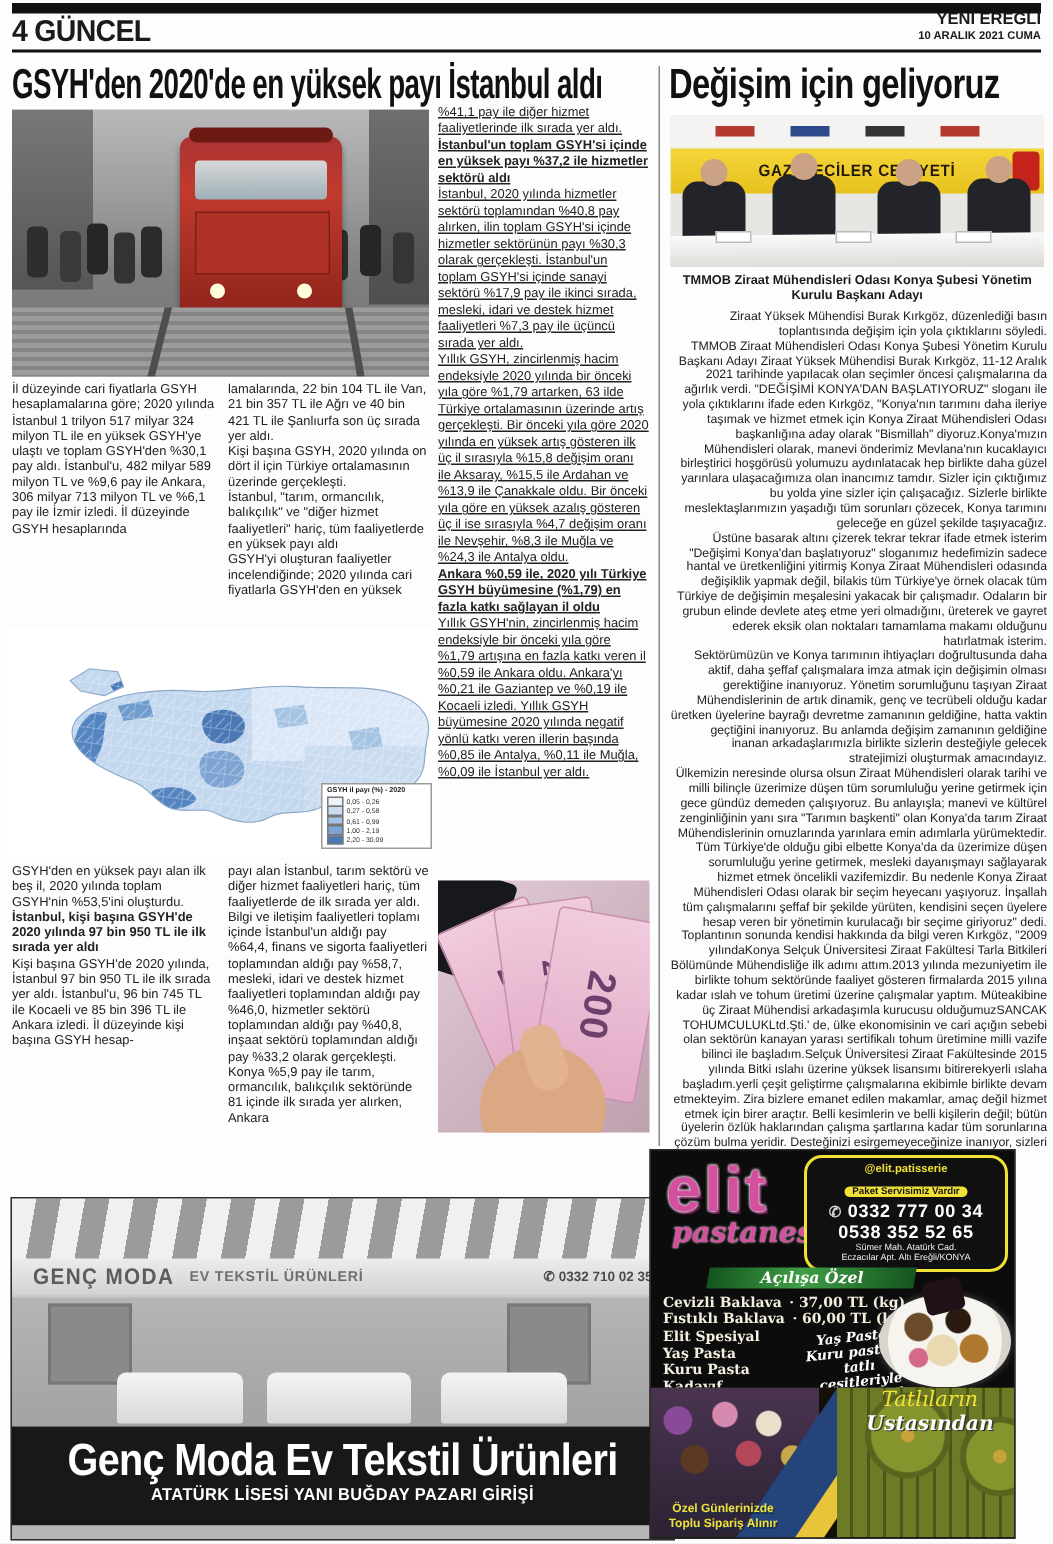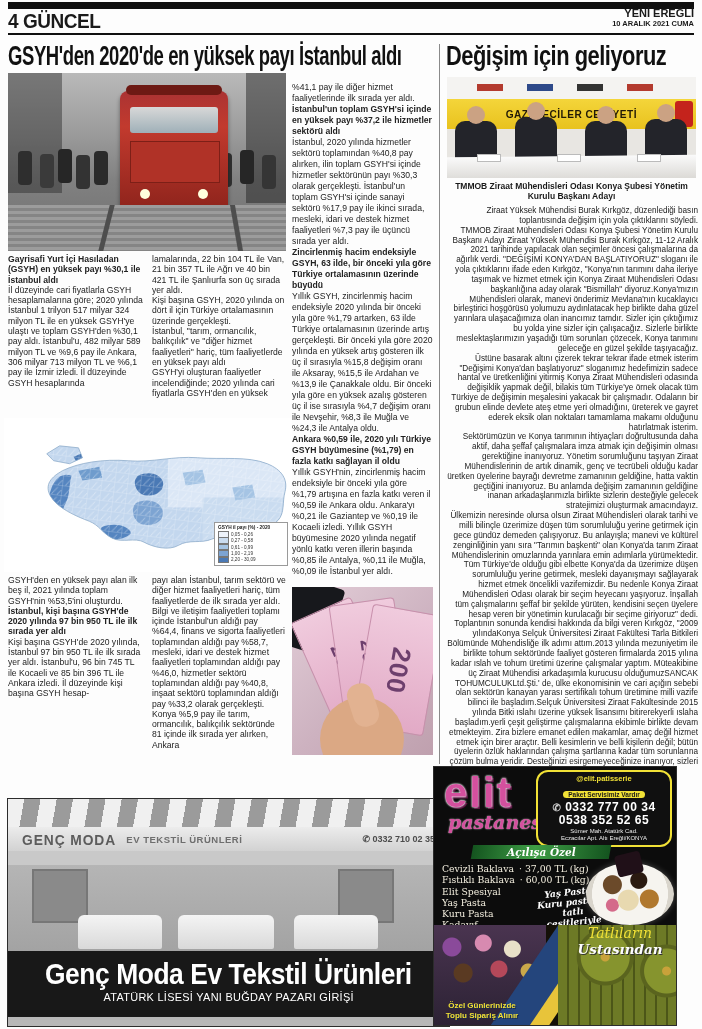--- a/index.html
+++ b/index.html
@@ -79,53 +79,53 @@
   .pp-person{position:absolute;width:42px;height:40px;background:#23242a;border-radius:10px 10px 0 0;}
   .pp-head{position:absolute;left:12px;top:-15px;width:18px;height:18px;border-radius:50%;background:#cba283;}
   .pp-table{position:absolute;left:-6px;bottom:-4px;width:110%;height:26px;background:linear-gradient(#fafafa,#d8d6d2);transform:rotate(-.6deg);}
   .pp-paper{position:absolute;bottom:16px;width:22px;height:6px;background:#fff;border:.5px solid #bbb;}
   
   .ad{border:1px solid #2c2c2c;overflow:hidden;}
   
   .ad-genc{left:7px;top:798px;width:441px;height:227px;background:#c9c9c9;}
   .gm-awning{position:absolute;left:0;top:0;width:100%;height:46px;
      background:repeating-linear-gradient(100deg,#f0f0f0 0 16px,#9b9b9b 16px 32px);}
-  .gm-sign{position:absolute;left:0;top:28px;width:100%;height:24px;background:linear-gradient(#ececec,#d2d2d2);
+  .gm-sign{position:absolute;left:0;top:40px;width:100%;height:24px;background:linear-gradient(#ececec,#d2d2d2);
      display:flex;align-items:center;padding:0 14px;box-sizing:border-box;}
   .gm-sign .gm1{font-size:15px;font-weight:900;color:#5c5c5c;letter-spacing:1px;transform:scaleX(.92);transform-origin:0 50%;white-space:nowrap;}
   .gm-sign .gm2{font-size:9.5px;font-weight:800;color:#6e6e6e;margin-left:2px;letter-spacing:.5px;white-space:nowrap;}
   .gm-sign .gmphone{margin-left:auto;font-size:9px;font-weight:800;color:#4c4c4c;white-space:nowrap;}
   .gm-store{position:absolute;left:0;top:66px;width:100%;height:86px;background:linear-gradient(#b5b5b5,#a3a3a3);}
   .gm-door{position:absolute;top:4px;width:52px;height:50px;background:#8a8a8a;border:2px solid #777;}
   .gm-table{position:absolute;bottom:2px;width:84px;height:34px;background:linear-gradient(#f4f4f4,#d9d9d9);border-radius:6px 6px 2px 2px;}
   .gm-band{position:absolute;left:0;top:152px;width:100%;height:66px;background:#181818;color:#fff;text-align:center;}
   .gm-title{margin-top:6px;font-size:30px;font-weight:800;letter-spacing:-.5px;}
   .gm-title span{display:inline-block;transform:scaleX(.88);white-space:nowrap;}
-  .gm-sub{font-size:11.5px;font-weight:400;letter-spacing:.3px;}
+  .gm-sub{font-size:11.5px;font-weight:700;letter-spacing:.3px;}
   .gm-sub span{display:inline-block;transform:scaleX(.95);white-space:nowrap;}
   .gm-floor{position:absolute;left:0;bottom:0;width:100%;height:9px;background:#b7b7b7;}
   
   .ad-elit{left:433px;top:766px;width:242px;height:258px;background:#0c0c0c;color:#fff;}
   .el-logo{position:absolute;left:10px;top:2px;font-size:42px;font-weight:900;color:#d4509e;letter-spacing:2px;
      text-shadow:0 0 2px #fff,0 0 2px #fff,2px 2px 0 #5a1040;}
   .el-past{position:absolute;left:14px;top:44px;font-family:"DejaVu Serif","Liberation Serif",serif;font-style:italic;
      font-weight:bold;font-size:19px;color:#d4509e;text-shadow:0 0 1.5px #fff;}
   .el-bubble{position:absolute;right:4px;top:3px;width:128px;border:2px solid #f1e136;border-radius:12px;
      background:#101010;text-align:center;padding:2px 2px 3px;}
   .el-social{font-size:7.5px;color:#f1e136;font-weight:bold;}
   .el-pill{display:inline-block;background:#f1e136;color:#181818;font-size:6.5px;font-weight:bold;border-radius:6px;padding:0 5px;margin:1px 0;}
   .el-phone{font-size:12px;font-weight:800;color:#fff;letter-spacing:.5px;line-height:13px;}
   .el-phone .ic{color:#cfcfcf;font-size:10px;}
   .el-addr{font-size:6px;color:#eee;line-height:7px;margin-top:1px;}
   .el-ribbon{position:absolute;left:38px;top:78px;width:138px;height:14px;transform:skewX(-10deg);
      background:linear-gradient(90deg,#14541f,#3f9e46 45%,#14541f);display:flex;align-items:center;justify-content:center;}
   .el-ribbon span{transform:skewX(10deg);font-style:italic;font-weight:bold;font-size:10.5px;color:#fff;
      font-family:"DejaVu Serif","Liberation Serif",serif;}
   .el-menu{position:absolute;left:8px;top:96px;width:146px;}
-  .el-menu .mrow{font-family:"DejaVu Serif","Liberation Serif",serif;font-size:9.3px;font-weight:normal;color:#f3eede;
+  .el-menu .mrow{font-family:"DejaVu Serif","Liberation Serif",serif;font-size:9.3px;font-weight:bold;color:#f3eede;
      line-height:11.3px;white-space:nowrap;}
   .el-menu .mprice{margin-left:5px;}
   .el-note{position:absolute;left:102px;top:120px;width:74px;transform:rotate(-6deg);text-align:center;
      font-family:"DejaVu Serif","Liberation Serif",serif;font-style:italic;font-weight:bold;font-size:9px;line-height:10px;color:#fff;}
   .el-plate{position:absolute;right:2px;top:96px;width:88px;height:62px;border-radius:50%;
      background:radial-gradient(circle at 30% 35%,#6b4a2a 0 9px,transparent 10px),
                 radial-gradient(circle at 60% 28%,#2a1a10 0 8px,transparent 9px),
                 radial-gradient(circle at 48% 60%,#e8d9b0 0 10px,transparent 11px),
                 radial-gradient(circle at 72% 58%,#b0782e 0 9px,transparent 10px),
                 radial-gradient(circle at 30% 68%,#d46a8a 0 6px,transparent 7px),
@@ -186,46 +186,44 @@
       <div class="pt-tram-panel"></div>
       <div class="pt-tram-light"></div>
     </div>
     <div class="pt-ground"></div>
     <div class="pt-rail"></div>
     <div class="pt-rail pt-rail2"></div>
   </div>
 
   <div class="abs ncol" style="left:8px;top:254px;width:137px;height:160px;">
 
-  <div class="para bold">Gayrisafi Yurt İçi Hasıladan (GSYH) en yüksek payı %30,1 ile İstanbul aldı</div>
       <div class="para normal">İl düzeyinde cari fiyatlarla GSYH hesaplamalarına göre; 2020 yılında İstanbul 1 trilyon 517 milyar 324 milyon TL ile en yüksek GSYH'ye ulaştı ve toplam GSYH'den %30,1 pay aldı. İstanbul'u, 482 milyar 589 milyon TL ve %9,6 pay ile Ankara, 306 milyar 713 milyon TL ve %6,1 pay ile İzmir izledi. İl düzeyinde GSYH hesaplarında</div>
     </div>
   <div class="abs ncol" style="left:152px;top:254px;width:134px;height:160px;">
 
   <div class="para normal">lamalarında, 22 bin 104 TL ile Van, 21 bin 357 TL ile Ağrı ve 40 bin 421 TL ile Şanlıurfa son üç sırada yer aldı.</div>
       <div class="para normal">Kişi başına GSYH, 2020 yılında on dört il için Türkiye ortalamasının üzerinde gerçekleşti.</div>
       <div class="para normal">İstanbul, "tarım, ormancılık, balıkçılık" ve "diğer hizmet faaliyetleri" hariç, tüm faaliyetlerde en yüksek payı aldı</div>
       <div class="para normal">GSYH'yi oluşturan faaliyetler incelendiğinde; 2020 yılında cari fiyatlarla GSYH'den en yüksek</div>
     </div>
   <div class="abs ncol" style="left:8px;top:575px;width:137px;height:196px;">
 
-      <div class="para normal">GSYH'den en yüksek payı alan ilk beş il, 2021 yılında toplam GSYH'nin %53,5'ini oluşturdu.</div>
+      <div class="para normal">GSYH'den en yüksek payı alan ilk beş il, 2020 yılında toplam GSYH'nin %53,5'ini oluşturdu.</div>
       <div class="para bold">İstanbul, kişi başına GSYH'de 2020 yılında 97 bin 950 TL ile ilk sırada yer aldı</div>
       <div class="para normal">Kişi başına GSYH'de 2020 yılında, İstanbul 97 bin 950 TL ile ilk sırada yer aldı. İstanbul'u, 96 bin 745 TL ile Kocaeli ve 85 bin 396 TL ile Ankara izledi. İl düzeyinde kişi başına GSYH hesap-</div>
     </div>
   <div class="abs ncol" style="left:152px;top:575px;width:134px;height:190px;">
 
   <div class="para normal">payı alan İstanbul, tarım sektörü ve diğer hizmet faaliyetleri hariç, tüm faaliyetlerde de ilk sırada yer aldı. Bilgi ve iletişim faaliyetleri toplamı içinde İstanbul'un aldığı pay %64,4, finans ve sigorta faaliyetleri toplamından aldığı pay %58,7, mesleki, idari ve destek hizmet faaliyetleri toplamından aldığı pay %46,0, hizmetler sektörü toplamından aldığı pay %40,8, inşaat sektörü toplamından aldığı pay %33,2 olarak gerçekleşti. Konya %5,9 pay ile tarım, ormancılık, balıkçılık sektöründe 81 içinde ilk sırada yer alırken, Ankara</div>
     </div>
-  <div class="abs ncol col3" style="left:292px;top:82px;width:141px;height:512px;">
+  <div class="abs ncol col3" style="left:292px;top:69px;width:141px;height:512px;text-decoration:underline;">
 
   <div class="para normal">%41,1 pay ile diğer hizmet faaliyetlerinde ilk sırada yer aldı.</div>
       <div class="para bold">İstanbul'un toplam GSYH'si içinde en yüksek payı %37,2 ile hizmetler sektörü aldı</div>
       <div class="para normal">İstanbul, 2020 yılında hizmetler sektörü toplamından %40,8 pay alırken, ilin toplam GSYH'si içinde hizmetler sektörünün payı %30,3 olarak gerçekleşti. İstanbul'un toplam GSYH'si içinde sanayi sektörü %17,9 pay ile ikinci sırada, mesleki, idari ve destek hizmet faaliyetleri %7,3 pay ile üçüncü sırada yer aldı.</div>
-      <div class="para bold">Zincirlenmiş hacim endeksiyle GSYH, 63 ilde, bir önceki yıla göre Türkiye ortalamasının üzerinde büyüdü</div>
       <div class="para normal">Yıllık GSYH, zincirlenmiş hacim endeksiyle 2020 yılında bir önceki yıla göre %1,79 artarken, 63 ilde Türkiye ortalamasının üzerinde artış gerçekleşti. Bir önceki yıla göre 2020 yılında en yüksek artış gösteren ilk üç il sırasıyla %15,8 değişim oranı ile Aksaray, %15,5 ile Ardahan ve %13,9 ile Çanakkale oldu. Bir önceki yıla göre en yüksek azalış gösteren üç il ise sırasıyla %4,7 değişim oranı ile Nevşehir, %8,3 ile Muğla ve %24,3 ile Antalya oldu.</div>
       <div class="para bold">Ankara %0,59 ile, 2020 yılı Türkiye GSYH büyümesine (%1,79) en fazla katkı sağlayan il oldu</div>
       <div class="para normal">Yıllık GSYH'nin, zincirlenmiş hacim endeksiyle bir önceki yıla göre %1,79 artışına en fazla katkı veren il %0,59 ile Ankara oldu. Ankara'yı %0,21 ile Gaziantep ve %0,19 ile Kocaeli izledi. Yıllık GSYH büyümesine 2020 yılında negatif yönlü katkı veren illerin başında %0,85 ile Antalya, %0,11 ile Muğla, %0,09 ile İstanbul yer aldı.</div>
     </div>
 
   <div class="abs map-box">
     <svg width="288" height="154" viewBox="0 0 580 270">
       <defs>
         <pattern id="prov" width="26" height="20" patternUnits="userSpaceOnUse" patternTransform="rotate(7)">
           <path d="M0 0H26M0 0V20M7 20L18 5M18 20L26 10" stroke="#ffffff" stroke-width="1" fill="none"></path>

